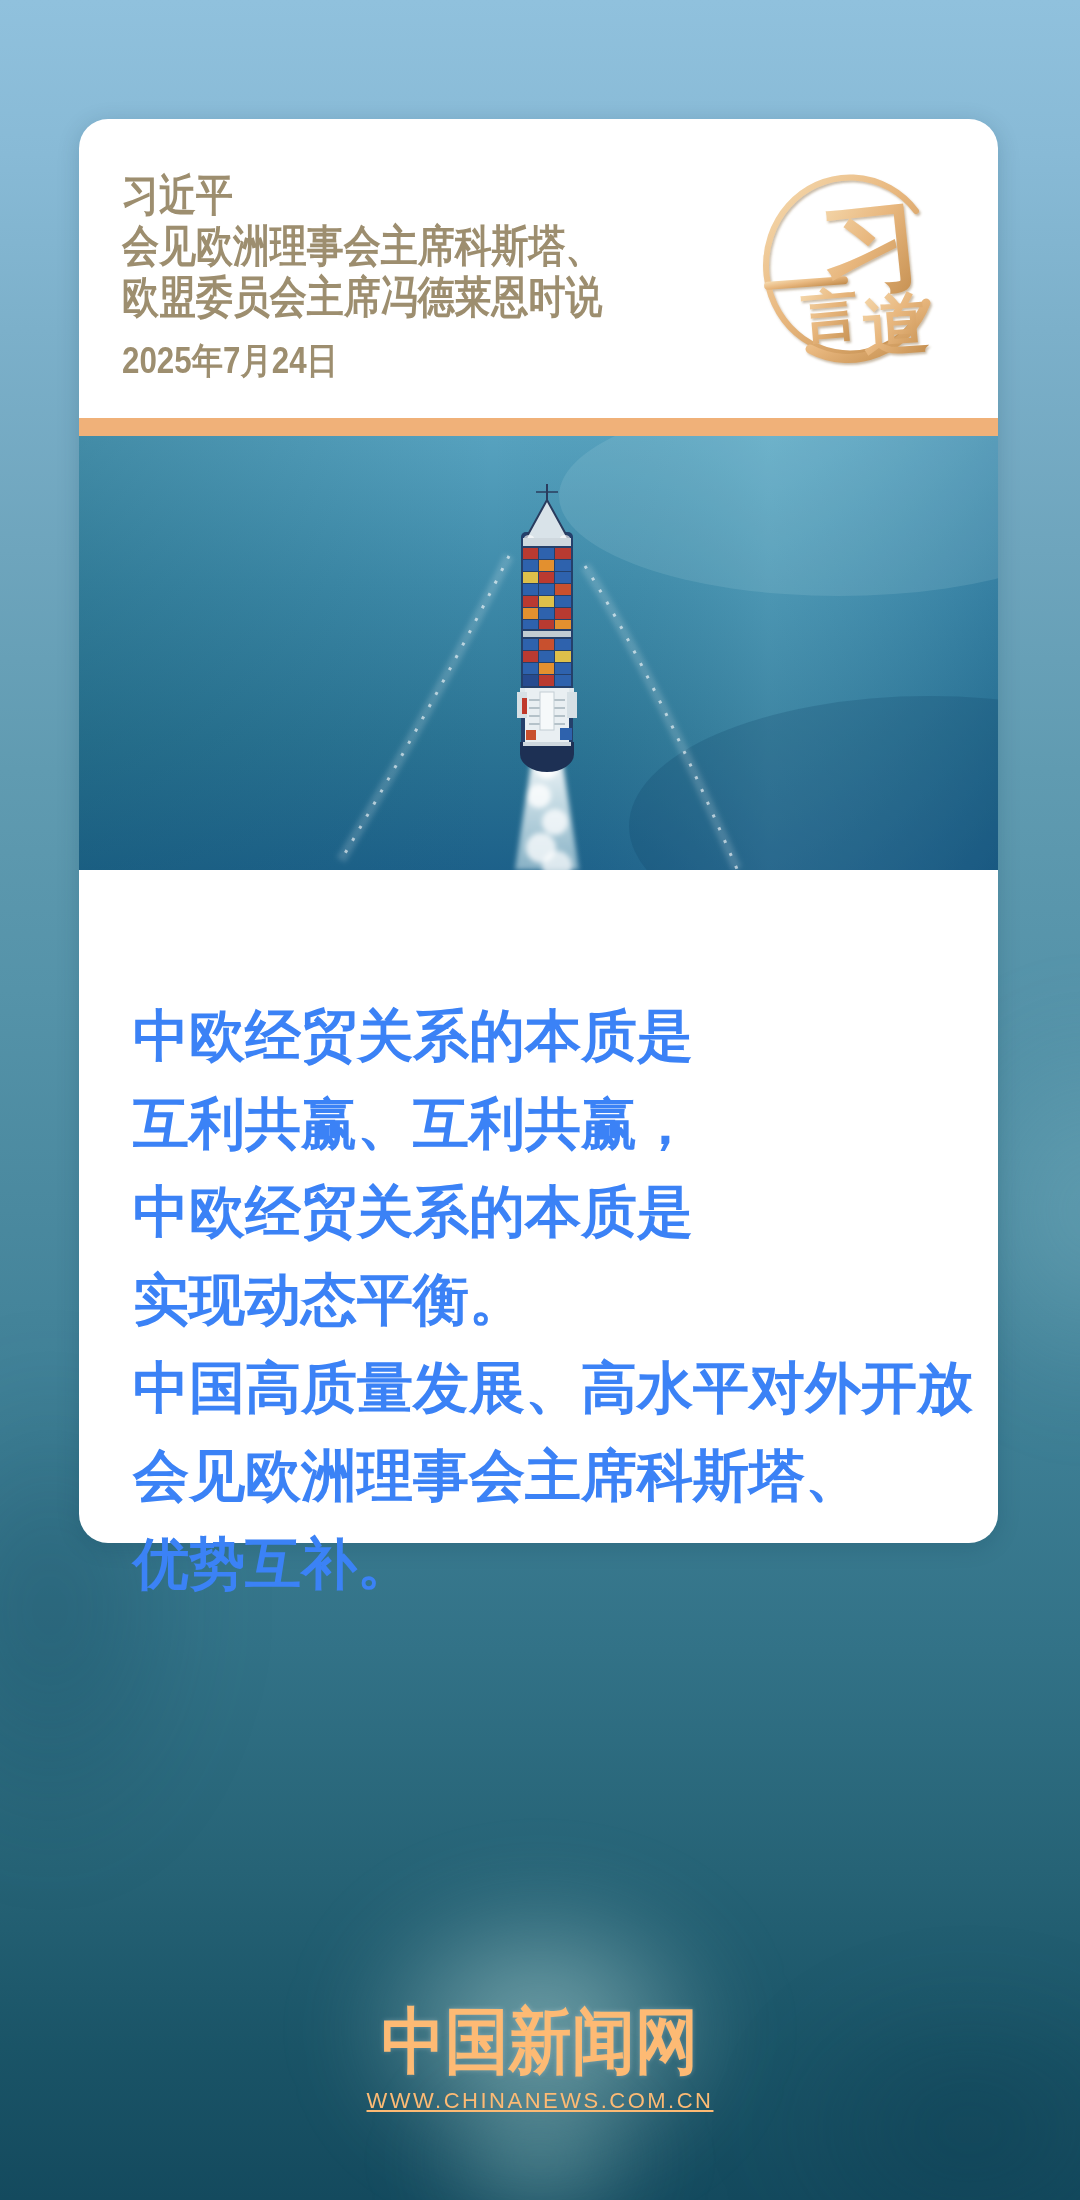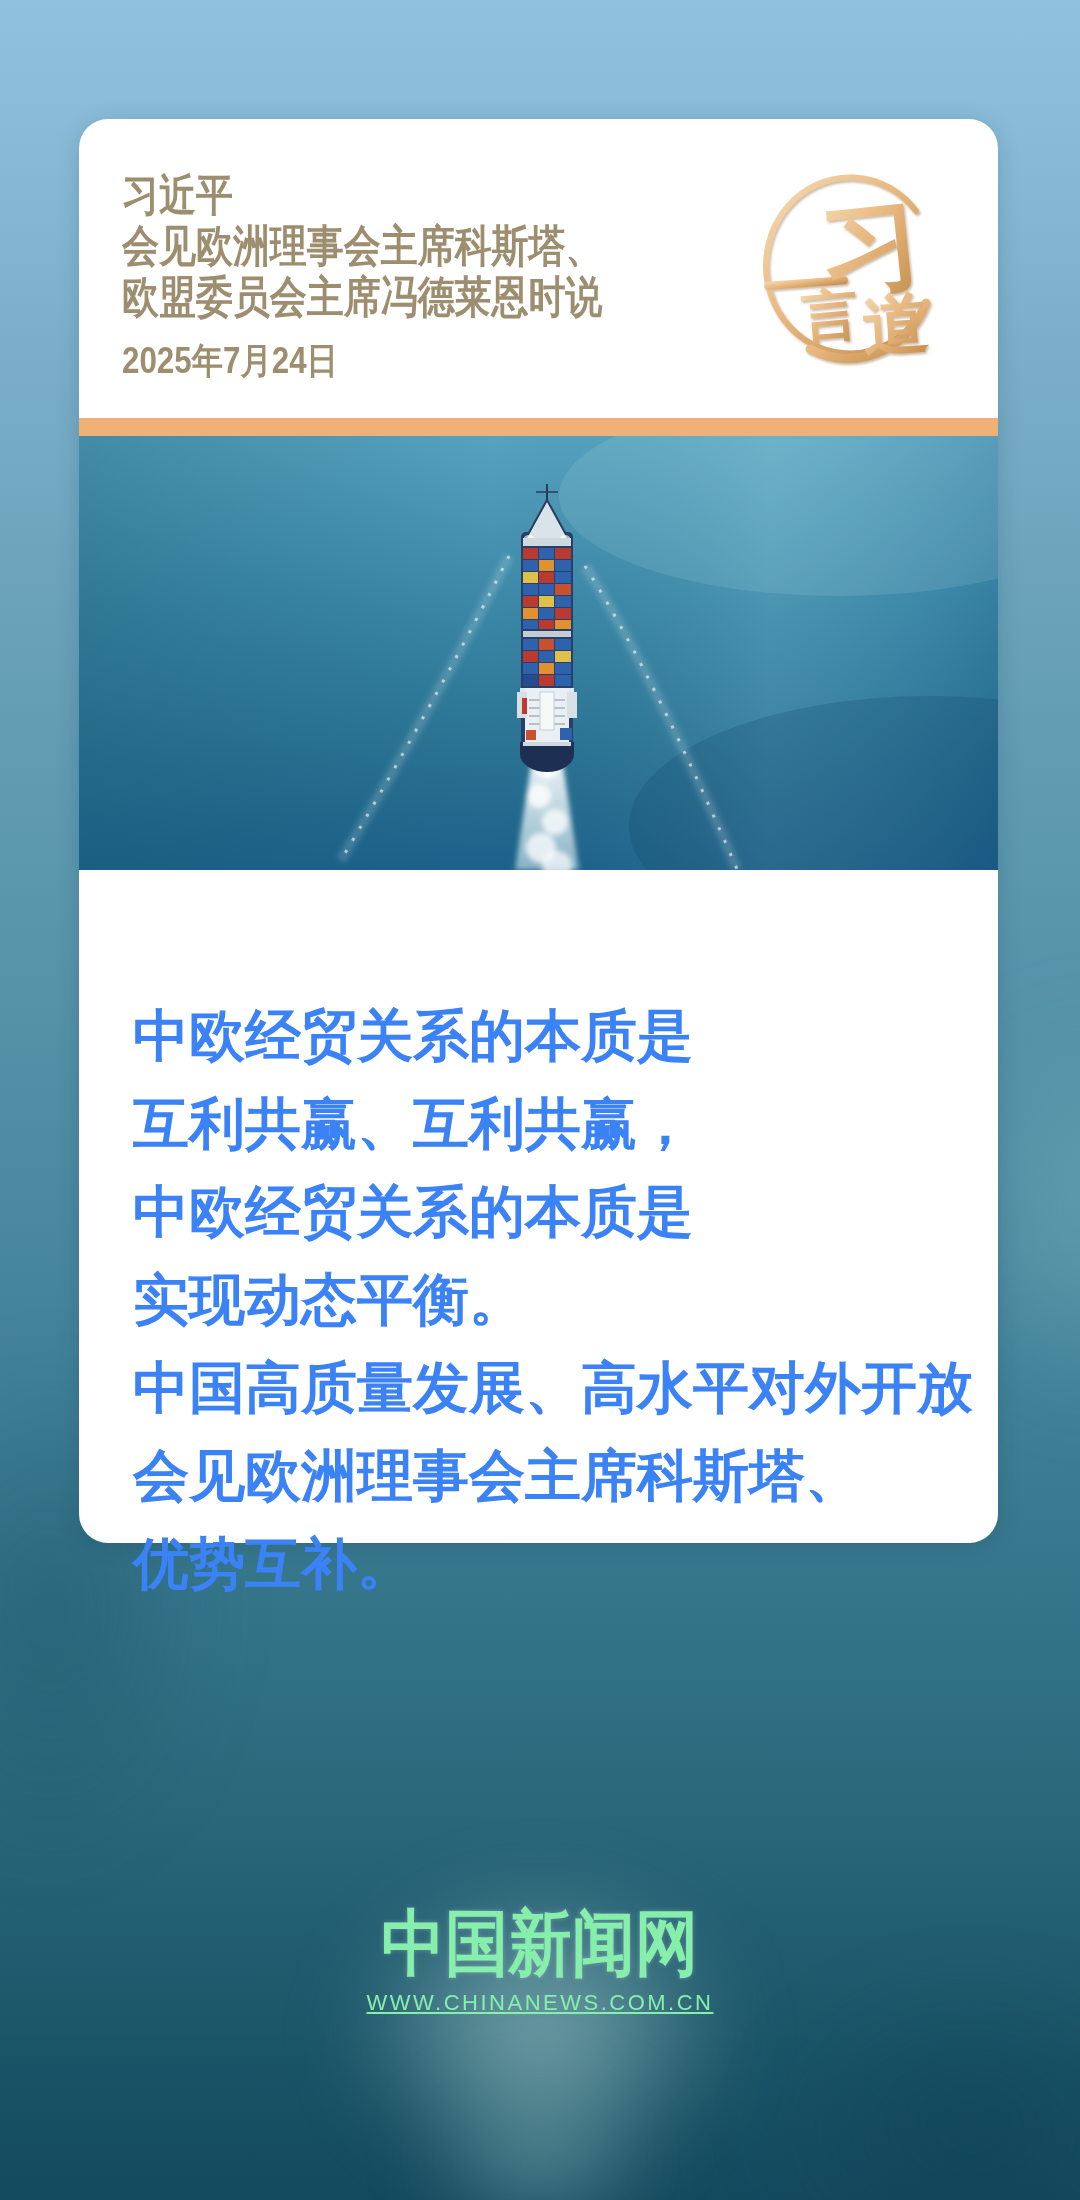--- a/index.html
+++ b/index.html
@@ -44,21 +44,21 @@
   }
   .logo{position:absolute;right:48px;top:44px;width:200px;height:210px;}
   .divider{position:absolute;left:0;top:299px;width:919px;height:18px;background:#f0b179;}
   .photo{position:absolute;left:0;top:317px;width:919px;height:434px;overflow:hidden;}
   .quote{
     position:absolute;left:54px;top:873px;width:830px;
     color:#3b82f6;font-weight:900;font-size:56px;line-height:88px;
     letter-spacing:0;white-space:nowrap;
   }
   
-  .footer{position:absolute;left:0;top:1902px;width:1080px;text-align:center;color:#86efac;}
+  .footer{position:absolute;left:0;top:2000px;width:1080px;text-align:center;color:#fdba74;}
   .brand{
     font-size:72px;line-height:84px;font-weight:700;
     font-family:"Liberation Serif","DejaVu Serif",serif;
     transform:scaleX(.88);transform-origin:50% 50%;
     text-shadow:0 0 6px rgba(255,255,255,.25);
   }
   .url{margin-top:4px;font-size:22px;line-height:26px;letter-spacing:2.5px;font-weight:400;text-decoration:underline;}
 </style>
 </head>
 <body>

